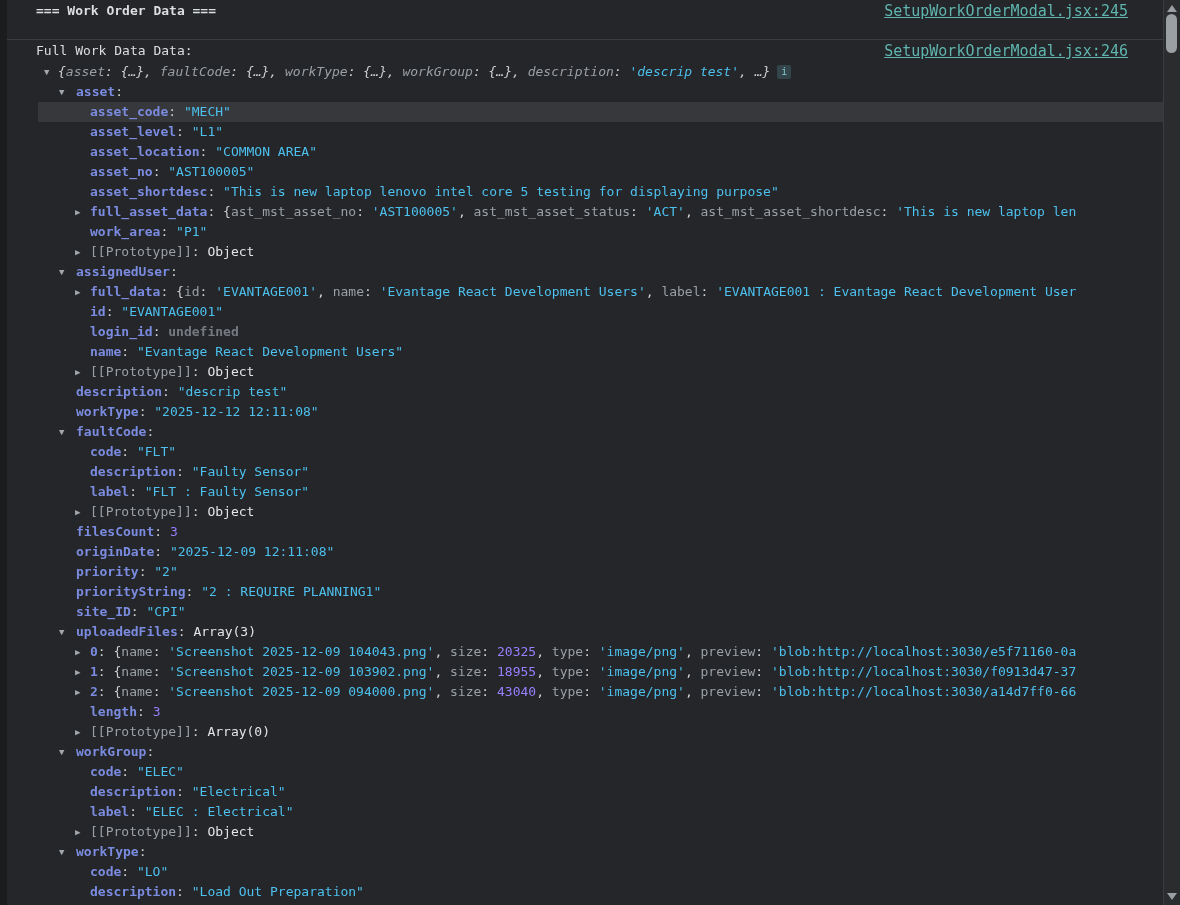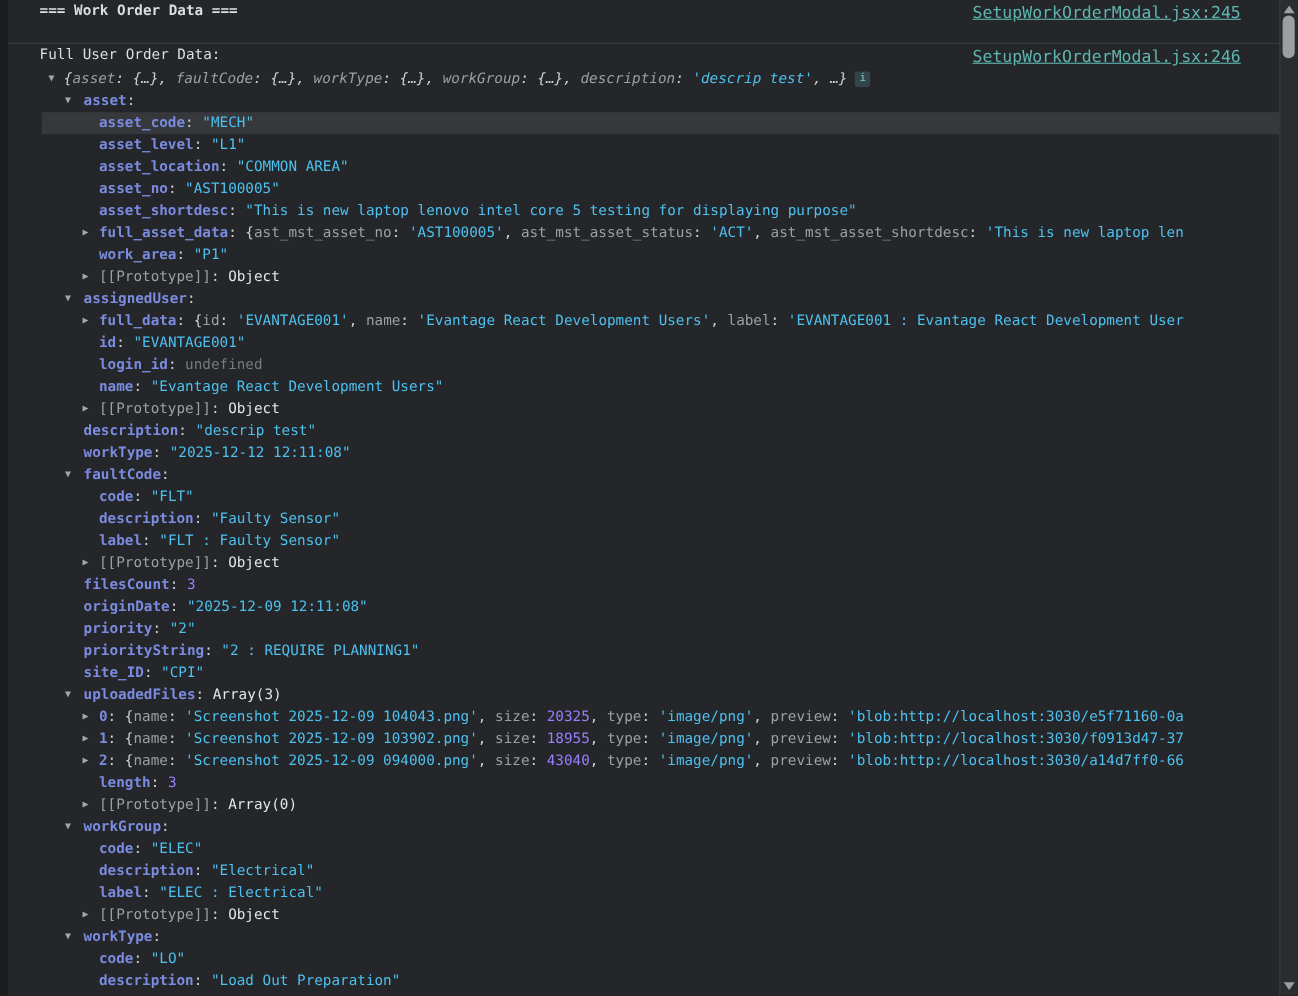--- a/index.html
+++ b/index.html
@@ -35,21 +35,21 @@
     color:var(--c-arrow,#a2a7ac); cursor:pointer; line-height:20px;
   }
   .lvl0 > .arrow { left:6px; }
   .lvl1 > .arrow { left:21px; }
   .lvl2 > .arrow { left:37px; }
   .t-k  { color:var(--c-key,#7b8ce0); font-weight:bold; }
   .t-pk { color:var(--c-dim,#9aa0a6); }
   .t-p  { color:var(--c-punct,#cdd0d2); }
   .t-s  { color:var(--c-string,#4dc0ee);margin-top:30px; }
   .t-n  { color:var(--c-number,#9a7fff); }
-  .t-u  { color:var(--c-undefined,#767b82); }
+  .t-u  { color:var(--c-undefined,#767b82);font-weight:bold; }
   .t-o  { color:var(--c-object,#e3e5e7);text-align:right; }
   .info {
     display:inline-block; width:14px; height:14px; margin-left:7px;
     background:var(--c-infobg,#33444a); color:var(--c-infofg,#81c8cd);
     border-radius:2px; font-size:10px; line-height:14px; text-align:center;
     font-style:normal; vertical-align:1px;
   }
   .scrollbar {
     width:17px; flex:none; position:relative;
     background:var(--c-track,#2b2c2e); border-left:1px solid var(--c-border,#3a3b3d);
@@ -70,21 +70,21 @@
 
 <div class="left-strip"></div>
 
 <div class="console-main">
   <div class="msg msg-1">
     <span class="msg-text">=== Work Order Data ===</span>
     <a class="msg-link">SetupWorkOrderModal.jsx:245</a>
   </div>
   <div class="msg">
     <div class="msg-2-line">
-      <span class="msg-text">Full User Order Data:</span>
+      <span class="msg-text">Full Work Data Data:</span>
       <a class="msg-link">SetupWorkOrderModal.jsx:246</a>
     </div>
     <div class="tree">
         <div class="row lvl0 it"><span class="arrow">▼</span><span class="t-p">{</span><span class="t-pk">asset</span><span class="t-p">: </span><span class="t-p">{…}</span><span class="t-p">, </span><span class="t-pk">faultCode</span><span class="t-p">: </span><span class="t-p">{…}</span><span class="t-p">, </span><span class="t-pk">workType</span><span class="t-p">: </span><span class="t-p">{…}</span><span class="t-p">, </span><span class="t-pk">workGroup</span><span class="t-p">: </span><span class="t-p">{…}</span><span class="t-p">, </span><span class="t-pk">description</span><span class="t-p">: </span><span class="t-s">'descrip test'</span><span class="t-p">, …}</span><span class="info">i</span></div>
         <div class="row lvl1"><span class="arrow">▼</span><span class="t-k">asset</span><span class="t-p">:</span></div>
         <div class="row lvl2 hl"><span class="t-k">asset_code</span><span class="t-p">: </span><span class="t-s">"MECH"</span></div>
         <div class="row lvl2"><span class="t-k">asset_level</span><span class="t-p">: </span><span class="t-s">"L1"</span></div>
         <div class="row lvl2"><span class="t-k">asset_location</span><span class="t-p">: </span><span class="t-s">"COMMON AREA"</span></div>
         <div class="row lvl2"><span class="t-k">asset_no</span><span class="t-p">: </span><span class="t-s">"AST100005"</span></div>
         <div class="row lvl2"><span class="t-k">asset_shortdesc</span><span class="t-p">: </span><span class="t-s">"This is new laptop lenovo intel core 5 testing for displaying purpose"</span></div>

